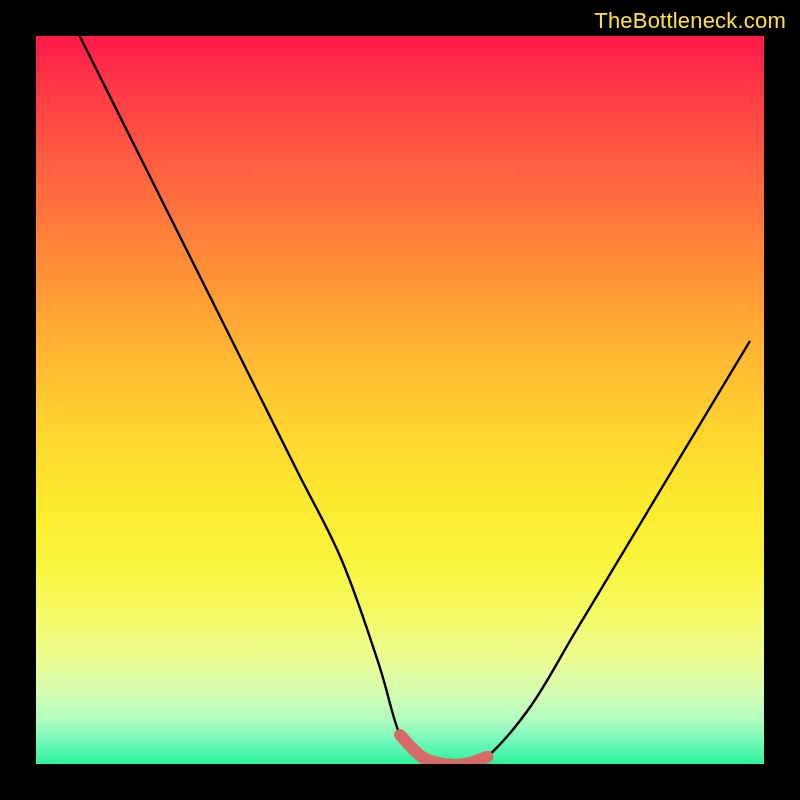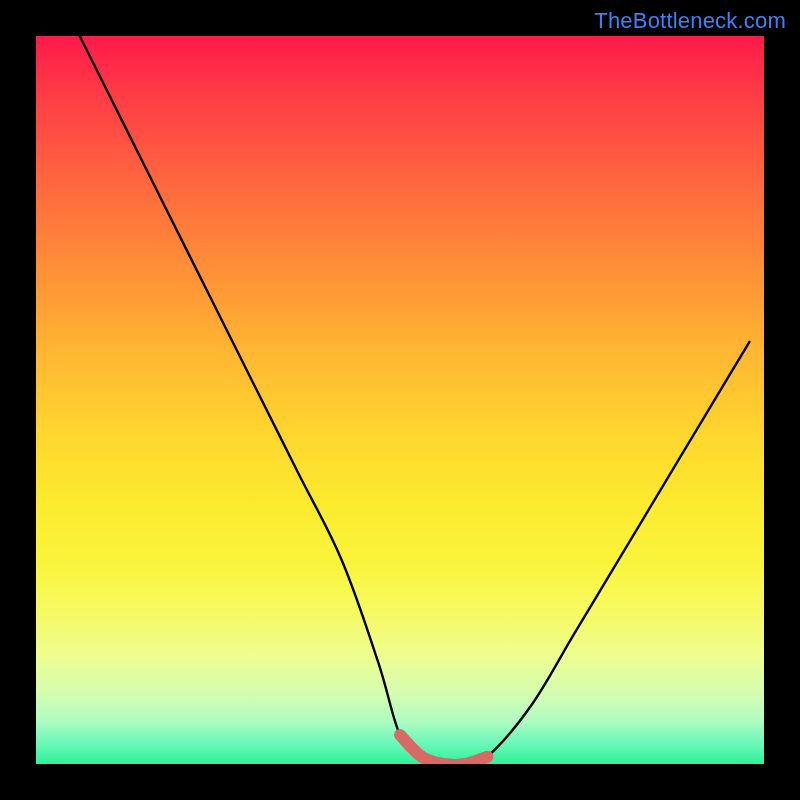--- a/index.html
+++ b/index.html
@@ -7,21 +7,21 @@
   .container {
     width: 800px;
     height: 800px;
     position: relative;
     background: #000;
   }
   .watermark {
     position: absolute;
     top: 8px;
     right: 14px;
-    color: #3b82f6;
+    color: #fde047;
     font-family: Arial, Helvetica, sans-serif;
     font-size: 22px;
     font-weight: 500;
     letter-spacing: 0.2px;
     z-index: 10;
   }
   .plot-area {
     position: absolute;
     left: 36px;
     top: 36px;

